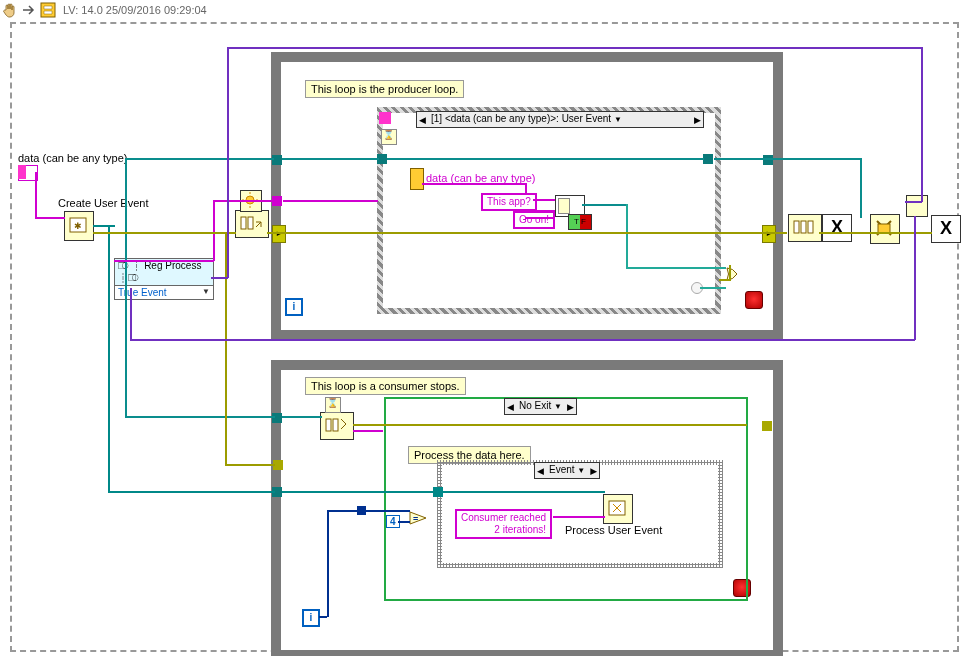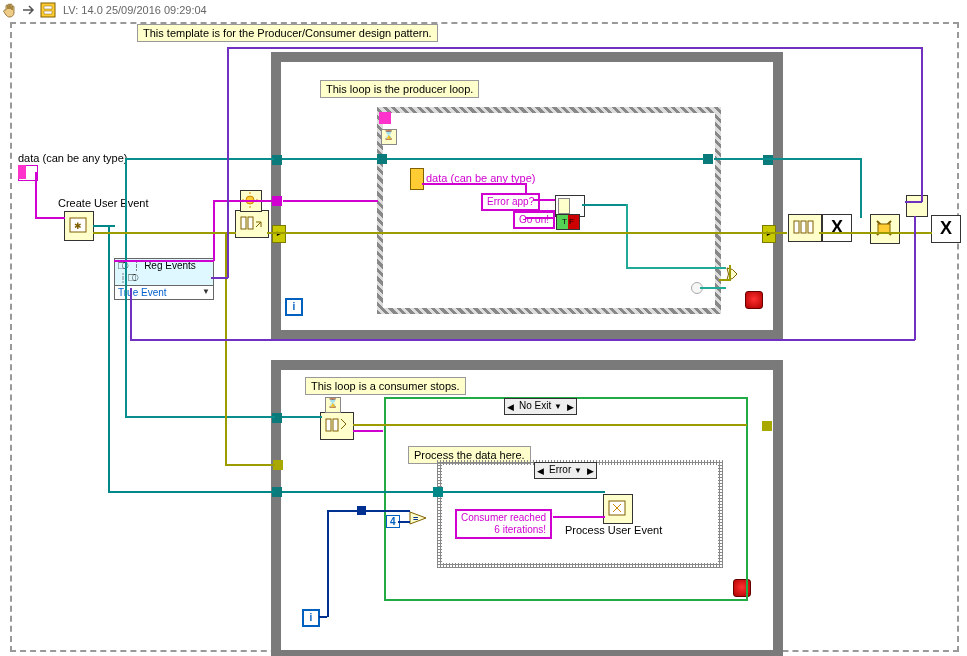--- a/index.html
+++ b/index.html
@@ -65,43 +65,43 @@
         </svg></span>
  <span class="ticon"><svg viewBox="0 0 16 16">
           <rect x="1" y="1" width="14" height="14" fill="#ffcc33" stroke="#806000"></rect>
           <path d="M4 4h8v3H4zM4 9h8v3H4z" fill="#fff" stroke="#806000" stroke-width=".5"></path>
         </svg></span>
  <span class="title">LV: 14.0 25/09/2016 09:29:04</span>
 </div>
 
 <div class="frame" style="left:10px;top:22px;width:945px;height:626px"></div>
 
-<div class="note" style="left:137px;top:24px">This template is for the Producer/Consumer design pattern.</div>
 
 <div class="thickframe" style="left:271px;top:52px;width:492px;height:268px"></div>
-<div class="note" style="left:320px;top:80px">This loop is the producer loop.</div>
+<div class="note" style="left:305px;top:80px">This loop is the producer loop.</div>
 <div class="stop" style="left:745px;top:291px"></div>
 <div class="iterm" style="left:285px;top:298px">i</div>
 
 <div class="hatch" style="left:377px;top:107px;width:332px;height:195px"></div>
+<div class="case-bar" style="left:416px;top:111px;width:258px"><span>[1] &lt;data (can be any type)&gt;: User Event</span> <span style="font-size:8px">▼</span></div>
 <div class="dynbox" style="left:379px;top:112px"></div>
 <div class="evwait" style="left:381px;top:129px">⌛</div>
 
 <div style="position:absolute;left:410px;top:168px;width:12px;height:20px;background:#ffcc33;border:1px solid #806000"></div>
 <div class="label" style="left:426px;top:172px;color:#d000d0">data (can be any type)</div>
 <div class="wire h m" style="left:422px;top:183px;width:104px"></div>
 <div class="wire v m" style="left:525px;top:183px;height:28px"></div>
 <div class="wire h m" style="left:525px;top:210px;width:30px"></div>
 
-<div class="mlabel" style="left:481px;top:193px"><span>Error app?</span></div>
+<div class="mlabel" style="left:481px;top:193px"><span>This app?</span></div>
 <div class="mlabel" style="left:513px;top:211px"><span>Go on!</span></div>
 <div class="wire h m" style="left:533px;top:199px;width:22px"></div>
 <div class="wire h m" style="left:525px;top:217px;width:30px"></div>
 <div class="probe" style="left:555px;top:195px"></div>
-<div class="tf" style="left:556px;top:214px">T F</div>
+<div class="tf" style="left:568px;top:214px">T F</div>
 
 <div class="tunnel" style="left:377px;top:154px"></div>
 <div class="tunnel" style="left:703px;top:154px"></div>
 <div class="wire h" style="left:387px;top:158px;width:317px"></div>
 
 <div class="sreg" style="left:272px;top:225px">▸</div>
 <div class="sreg" style="left:762px;top:225px">▸</div>
 <div class="tunnel" style="left:272px;top:155px"></div>
 <div class="tunnel" style="left:763px;top:155px"></div>
 <div class="tunnel m" style="left:272px;top:196px"></div>
@@ -135,21 +135,21 @@
 <div style="position:absolute;left:18px;top:165px;width:18px;height:14px;border:1px solid #d000d0;background:#fff"></div>
 <div class="dynbox" style="left:18px;top:165px;width:8px;height:14px"></div>
 
 <div class="label" style="left:58px;top:197px">Create User Event</div>
 <div class="node" style="left:64px;top:211px"><svg width="26" height="26">
         <rect x="5" y="6" width="16" height="14" fill="#fff" stroke="#806000"></rect>
         <text x="9" y="17" font-size="9" fill="#806000">✱</text>
       </svg></div>
 
 <div class="evreg" style="left:114px;top:258px;width:98px">
- <div class="hd"><span>⎄ ┆ Reg Events ┆⎄</span></div>
+ <div class="hd"><span>⎄ ┆ Reg Process ┆⎄</span></div>
  <div class="row"><span>True Event</span></div>
 </div>
 
 <div class="node" style="left:235px;top:210px;width:32px;height:26px"></div>
 <svg style="position:absolute;left:239px;top:213px" width="24" height="20">
       <rect x="2" y="4" width="5" height="12" fill="#fff" stroke="#806000"></rect>
       <rect x="9" y="4" width="5" height="12" fill="#fff" stroke="#806000"></rect>
       <path d="M17 14l5-5" stroke="#806000"></path>
       <path d="M17 9l5 0 0 5" fill="none" stroke="#806000"></path>
     </svg>
@@ -179,24 +179,24 @@
       <path d="M17 4l5 5-5 5" fill="none" stroke="#806000"></path>
     </svg>
 <div class="evwait" style="left:325px;top:397px">⌛</div>
 <div class="wire h m" style="left:353px;top:430px;width:30px"></div>
 
 <div class="thin-green" style="left:384px;top:397px;width:360px;height:200px"></div>
 <div class="case-bar" style="left:504px;top:398px"><span>No Exit</span> <span style="font-size:8px">▼</span></div>
 <div class="note" style="left:408px;top:446px">Process the data here.</div>
 
 <div class="grow" style="left:437px;top:460px;width:286px;height:108px"></div>
-<div class="case-bar" style="left:534px;top:462px"><span>Error</span> <span style="font-size:8px">▼</span></div>
+<div class="case-bar" style="left:534px;top:462px"><span>Event</span> <span style="font-size:8px">▼</span></div>
 
 <div class="mlabel" style="left:455px;top:509px;white-space:pre;text-align:right"><span>Consumer reached
-6 iterations!</span></div>
+2 iterations!</span></div>
 
 <div class="label" style="left:565px;top:524px">Process User Event</div>
 <div class="node" style="left:603px;top:494px"><svg width="26" height="26">
         <rect x="5" y="6" width="16" height="14" fill="#fff" stroke="#806000"></rect>
         <path d="M9 9l8 8M17 9l-8 8" stroke="#cc8800"></path>
       </svg></div>
 
 <div class="nconst" style="left:386px;top:515px">4</div>
 <svg class="cmp" style="left:409px;top:511px" viewBox="0 0 18 15">
       <path d="M1 1l16 6-16 6z" fill="#ffffcc" stroke="#806000"></path>

